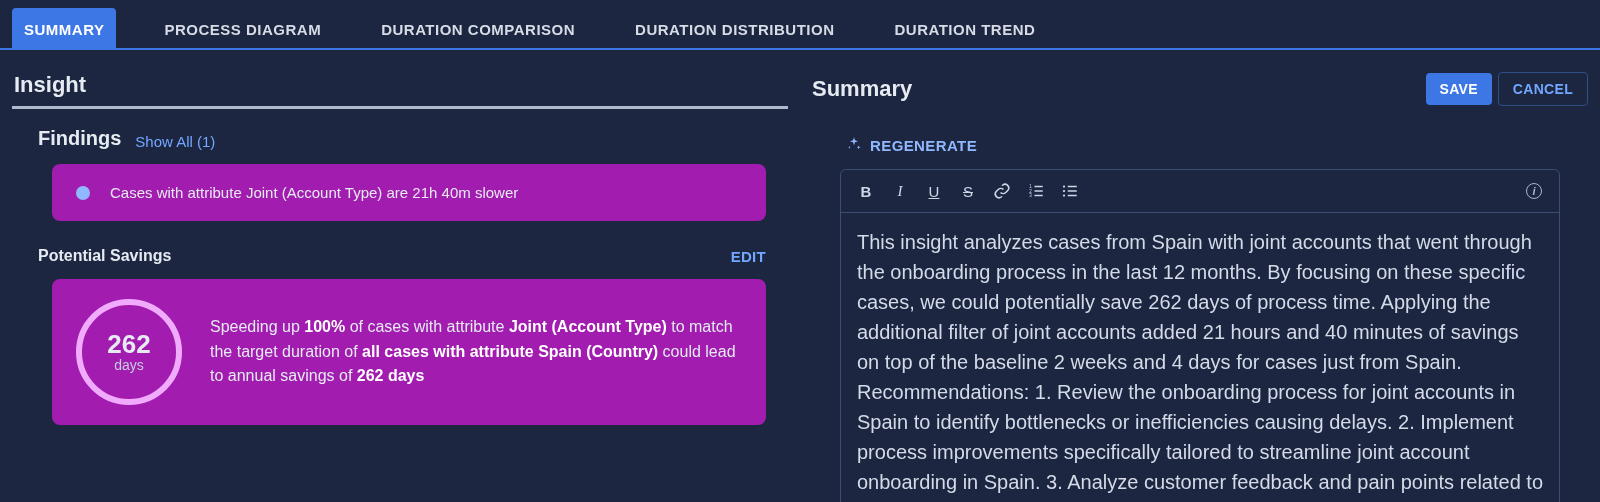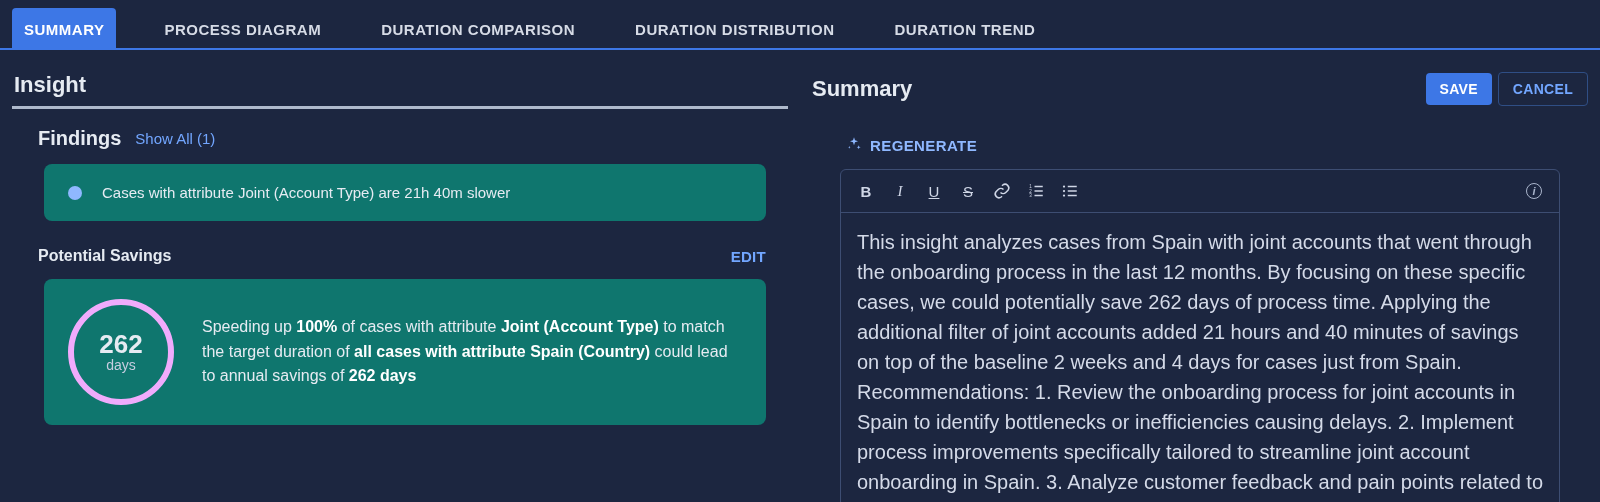--- a/index.html
+++ b/index.html
@@ -71,28 +71,28 @@
     padding: 8px 14px;
     border-radius: 4px;
     cursor: pointer;
     letter-spacing: 0.3px;
     font-size: 14px;
   }
   .btn-save   { background:#3d77e6; color:#fff; margin-right:6px; }
   .btn-cancel { background:transparent; color:#72a6ff; border:1px solid #2f4e85; }
 
   
-  .subhead { display:flex; align-items:center; gap:14px; margin: 8px 0 14px 26px; }
+  .subhead { display:flex; align-items:flex-end; gap:14px; margin: 8px 0 14px 26px; }
   .subhead-title { font-size:20px; font-weight:700; }
   .link { color:#72a6ff; cursor:pointer; }
 
   .card {
-    background:#0f766e;
+    background:#a21caf;
     border-radius:8px;
-    margin: 0 22px 26px 32px;
+    margin: 0 22px 26px 40px;
     padding:20px 24px;
   }
   .finding-row { display:flex; align-items:center; gap:20px; }
   .dot {
     width:14px; height:14px; border-radius:50%;
     background:#8fb8ff;
   }
 
   .section-row { display:flex; align-items:center; margin: 6px 22px 14px 26px; }
   .section-row .subhead-title { flex:1; font-size:16px; font-weight:700; }

